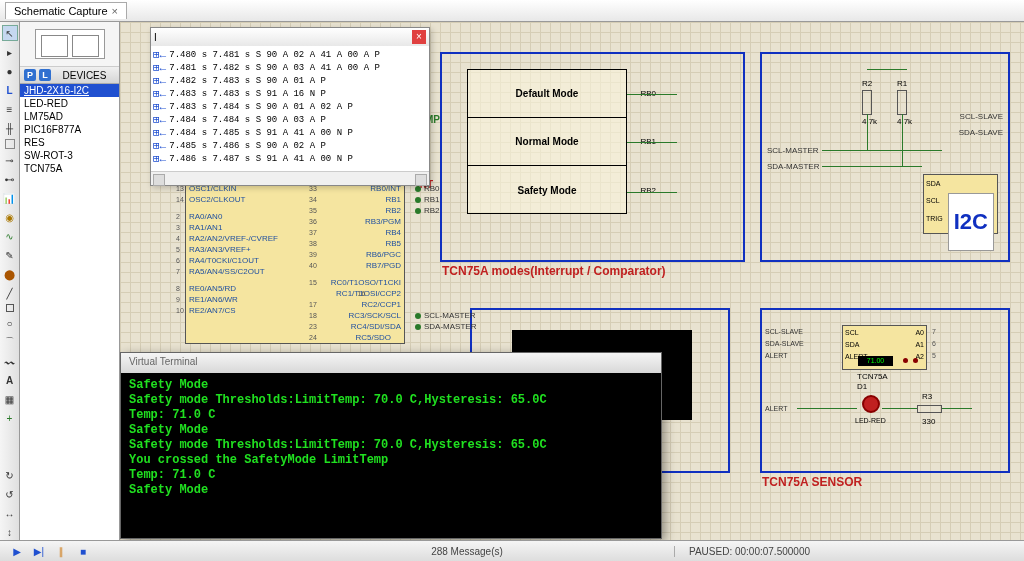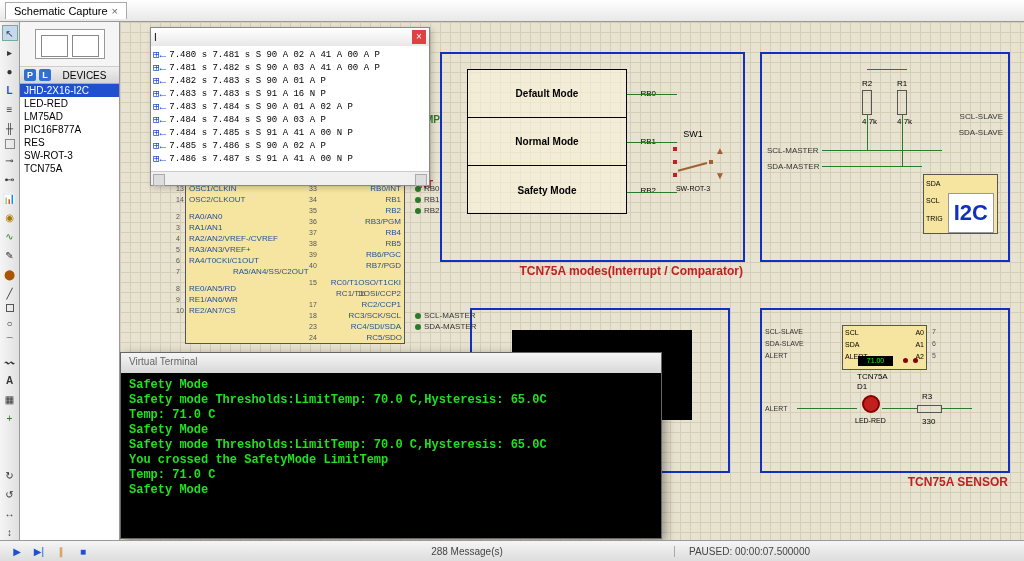--- a/index.html
+++ b/index.html
@@ -19,21 +19,21 @@
 .side-preview { height: 45px; border-bottom: 1px solid #ccc; display: flex; align-items: center; justify-content: center; background: #f5f5f5; }
 .preview-box { width: 70px; height: 30px; background: #fff; border: 1px solid #999; position: relative; }
 .preview-box::before { content:''; position:absolute; left:5px; top:5px; width:25px; height:20px; border:1px solid #888; }
 .preview-box::after { content:''; position:absolute; right:5px; top:5px; width:25px; height:20px; border:1px solid #888; }
 
 .side-header { background: linear-gradient(#f0f0f0,#d5d5d5); padding: 2px 4px; font-size: 10px; border-bottom: 1px solid #aaa; display:flex; align-items:center; gap:3px; }
 .side-header .pbox { display:inline-block; width:12px; height:12px; background:#3070d0; color:#fff; font-size:9px; text-align:center; line-height:12px; font-weight:bold; border-radius:2px;}
 .side-header .lbox { display:inline-block; width:12px; height:12px; background:#3070d0; color:#fff; font-size:9px; text-align:center; line-height:12px; font-weight:bold; border-radius:2px;}
 .device-list { flex: 1; font-size: 10px; }
 .device-item { padding: 1px 4px; }
-.device-item.sel { background: #2050d0; color: #fff; }
+.device-item.sel { background: #2050d0; color: #fff; text-decoration: underline; }
 
 .canvas { flex: 1; position: relative; background-color: #e8e2d0; background-image: linear-gradient(#d5cdb5 1px, transparent 1px), linear-gradient(90deg, #d5cdb5 1px, transparent 1px); background-size: 10px 10px; overflow: hidden; }
 
 
 .log-win { position: absolute; left: 30px; top: 5px; width: 280px; background: #fff; border: 1px solid #888; box-shadow: 2px 2px 6px rgba(0,0,0,0.2); z-index: 20; }
 .log-title { height: 18px; background: linear-gradient(#fff,#e8e8e8); display:flex; justify-content: space-between; align-items:center; padding: 0 3px; font-size:10px; }
 .log-close { width:14px; height:14px; background:#e04040; color:#fff; font-size:10px; text-align:center; line-height:14px; }
 .log-body { height: 125px; overflow: hidden; font-family: 'Courier New', monospace; font-size: 9px; padding: 2px; }
 .log-row { display:flex; align-items:center; gap:3px; white-space:nowrap; }
 .log-arrow { color:#2050d0; font-size:11px; }
@@ -44,38 +44,38 @@
 
 .mcu { position: absolute; left: 65px; top: 160px; width: 220px; background: #f5e5a0; border: 1px solid #555; font-size: 8px; }
 .mcu-row { display: flex; justify-content: space-between; padding: 0 2px; line-height: 11px; }
 .mcu-row span:first-child { color: #2050a0; }
 .mcu-row span:last-child { color: #2050a0; }
 
 .net-label { position: absolute; font-size: 9px; color: #333; }
 
 
 .box { position: absolute; border: 2px solid #1030c0; }
-.box-title { position: absolute; bottom: -18px; left: 0; right: 0; text-align: right; color: #c02020; font-weight: bold; font-size: 12px; margin-left: 15px; }
+.box-title { position: absolute; bottom: -18px; left: 0; right: 0; text-align: left; color: #c02020; font-weight: bold; font-size: 12px; }
 
 .mode-box { left: 320px; top: 30px; width: 305px; height: 210px; }
 .mode-grid { position: absolute; left: 25px; top: 15px; width: 160px; height: 145px; border: 1px solid #000; background: rgba(250,245,220,0.6); }
 .mode-cell { height: 48px; border-bottom: 1px solid #000; display:flex; align-items:center; justify-content:center; font-weight:bold; font-size:10px; position:relative; }
 .mode-grid .mlabel { position:absolute; right:-30px; font-size:8px; font-weight:normal; }
 .comp-label { position:absolute; left:-32px; top:60px; color:#2a7a2a; font-weight:bold; font-size:10px; }
 .int-label { position:absolute; left:-25px; top:125px; color:#c02020; font-weight:bold; font-size:10px; }
 
 .sw1 { position:absolute; right: 20px; top: 75px; width: 60px; height: 60px; }
 .sw1-label { font-size:9px; text-align:center; }
 .sw1-body { width: 40px; height: 40px; position:relative; margin: 3px auto; }
 .sw1-dot { position:absolute; width:4px; height:4px; background:#c02020; }
 
 .i2c-box { left: 640px; top: 30px; width: 250px; height: 210px; }
 .i2c-r { position:absolute; font-size:8px; }
 .i2c-chip { position:absolute; right:10px; top:120px; width:75px; height:60px; background:#f5e5a0; border:1px solid #555; font-size:7px; }
-.i2c-chip .big { position:absolute; right:3px; top:18px; font-size:22px; font-weight:bold; color:#1030c0; background:#fff; padding:6px 5px; border:1px solid #999; }
+.i2c-chip .big { position:absolute; right:3px; top:18px; font-size:22px; font-weight:bold; color:#1030c0; background:#fff; padding:15px 5px; border:1px solid #999; }
 
 .sensor-box { left: 640px; top: 286px; width: 250px; height: 165px; }
 .sensor-chip { position:absolute; left:80px; top:15px; width:85px; height:45px; background:#f5e5a0; border:1px solid #555; font-size:7px; }
 .sensor-disp { position:absolute; left:15px; top:30px; width:35px; height:10px; background:#000; color:#0f0; font-size:7px; text-align:center; line-height:10px; }
 .d1 { position:absolute; left:100px; top:85px; width:18px; height:18px; background:#c02020; border-radius:50%; border:2px solid #800; }
 
 .lcd-box-frame { position:absolute; left:350px; top:286px; width:260px; height:165px; border:2px solid #1030c0; }
 
 
 .term { position: absolute; left: 0px; top: 330px; width: 542px; height: 187px; background: #000; border: 1px solid #666; z-index: 30; box-shadow: 3px 3px 10px rgba(0,0,0,0.4); }
@@ -226,21 +226,21 @@
           <div class="mcu-row" style="position: relative; height: 11px;">
             <span style="color:#555;font-size:7px;position:relative;left:-12px;">5</span>
             <span style="position:absolute;left:3px;">RA3/AN3/VREF+</span>
           </div>
           <div class="mcu-row" style="position: relative; height: 11px;">
             <span style="color:#555;font-size:7px;position:relative;left:-12px;">6</span>
             <span style="position:absolute;left:3px;">RA4/T0CKI/C1OUT</span>
           </div>
           <div class="mcu-row" style="position: relative; height: 11px;">
             <span style="color:#555;font-size:7px;position:relative;left:-12px;">7</span>
-            <span style="position:absolute;left:3px;margin-left:44px;">RA5/AN4/SS/C2OUT</span>
+            <span style="position:absolute;left:3px;">RA5/AN4/SS/C2OUT</span>
           </div>
           <div style="height: 6px;"></div>
           <div class="mcu-row" style="position: relative; height: 11px;">
             <span style="color:#555;font-size:7px;position:relative;left:-12px;">8</span>
             <span style="position:absolute;left:3px;">RE0/AN5/RD</span>
           </div>
           <div class="mcu-row" style="position: relative; height: 11px;">
             <span style="color:#555;font-size:7px;position:relative;left:-12px;">9</span>
             <span style="position:absolute;left:3px;">RE1/AN6/WR</span>
           </div>
@@ -297,21 +297,21 @@
           </div>
           <div class="mcu-row" style="position: relative; height: 11px;">
             <span style="position:absolute;right:3px;">RC3/SCK/SCL</span>
             <span style="color:#555;font-size:7px;position:relative;right:-12px;">18</span>
           </div>
           <div class="mcu-row" style="position: relative; height: 11px;">
             <span style="position:absolute;right:3px;">RC4/SDI/SDA</span>
             <span style="color:#555;font-size:7px;position:relative;right:-12px;">23</span>
           </div>
           <div class="mcu-row" style="position: relative; height: 11px;">
-            <span style="position:absolute;right:2px;">RC5/SDO</span>
+            <span style="position:absolute;right:13px;">RC5/SDO</span>
             <span style="color:#555;font-size:7px;position:relative;right:-12px;">24</span>
           </div>
         </div>
       <div style="clear:both"></div>
     </div>
 
     <div class="box mode-box">
       <span class="comp-label">COMP</span>
       <span class="int-label">INT</span>
       <div class="mode-grid">
@@ -320,33 +320,20 @@
             <span class="mlabel">RB0</span>
           </div>
         <div class="mode-cell">
             <span>Normal Mode</span>
             <span class="mlabel">RB1</span>
           </div>
         <div class="mode-cell" style="border-bottom:none;">
             <span>Safety Mode</span>
             <span class="mlabel">RB2</span>
           </div>
-      </div>
-      <div class="sw1">
-        <div class="sw1-label">SW1</div>
-        <div class="sw1-body">
-          <div class="sw1-dot" style="left:0;top:5px;"></div>
-          <div class="sw1-dot" style="left:0;top:18px;"></div>
-          <div class="sw1-dot" style="left:0;top:31px;"></div>
-          <div class="sw1-dot" style="right:0;top:18px;background:#a06030;"></div>
-          <div style="position:absolute;left:4px;top:20px;width:30px;height:2px;background:#a06030;transform-origin:right;transform:rotate(-15deg);"></div>
-          <div style="position:absolute;right:-12px;top:3px;font-size:10px;color:#a06030;">▲</div>
-          <div style="position:absolute;right:-12px;top:28px;font-size:10px;color:#a06030;">▼</div>
-        </div>
-        <div class="sw1-label" style="font-size:7px;">SW-ROT-3</div>
       </div>
       <div class="wire" style="left:185px;top:40px;width:50px;height:1px;"></div>
       <div class="wire" style="left:185px;top:88px;width:50px;height:1px;"></div>
       <div class="wire" style="left:185px;top:138px;width:50px;height:1px;"></div>
       <div class="box-title">TCN75A  modes(Interrupt / Comparator)</div>
     </div>
 
     <div class="box i2c-box">
       <div class="i2c-r" style="left:100px;top:25px;"><span>R2</span><div style="width:10px;height:25px;border:1px solid #555;margin:2px 0;"></div><span>4.7k</span></div>
       <div class="i2c-r" style="left:135px;top:25px;"><span>R1</span><div style="width:10px;height:25px;border:1px solid #555;margin:2px 0;"></div><span>4.7k</span></div>

